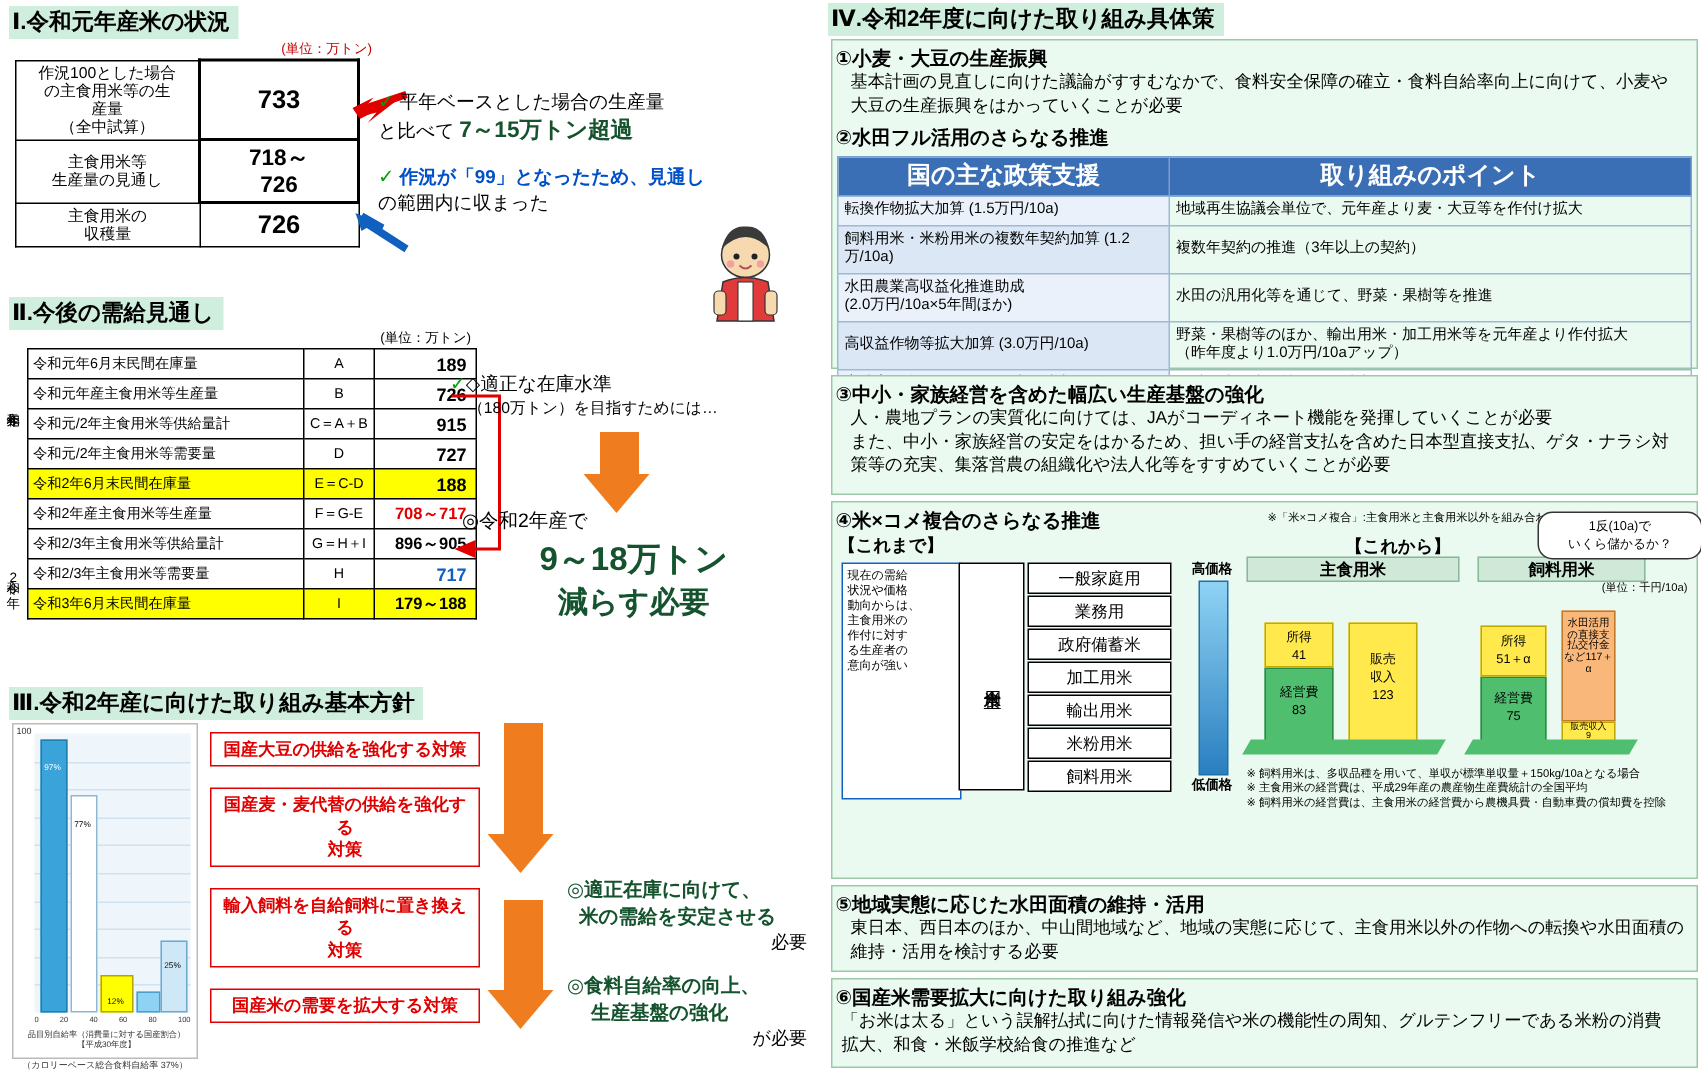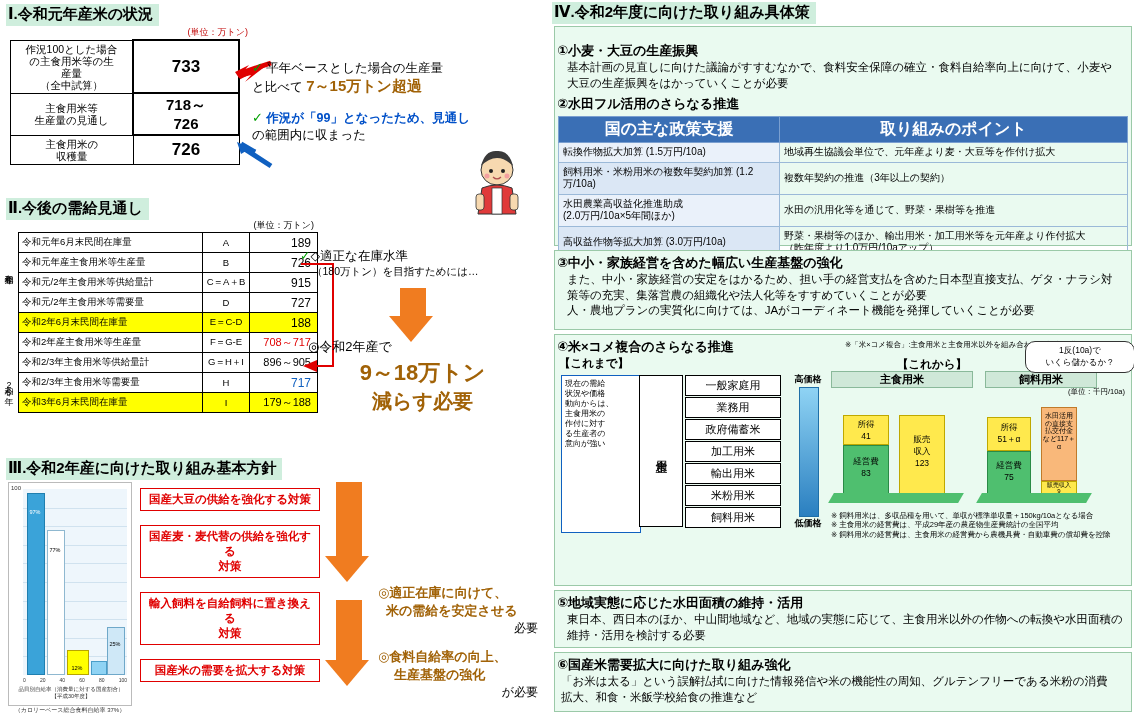--- a/index.html
+++ b/index.html
@@ -16,24 +16,24 @@
   table{border-collapse:collapse;}
   .tbl1{width:230px;font-size:11px;}
   .tbl1 td{border:1px solid #000;padding:2px 3px;text-align:center;}
   .tbl1 .lbl{width:115px;font-size:10.5px;line-height:1.15;}
   .tbl1 .val{font-size:17px;font-weight:bold;}
 
   .tbl2{width:300px;font-size:10px;}
   .tbl2 td{border:1px solid #000;padding:1px 3px;height:17px;}
   .tbl2 .lbl{text-align:left;font-size:9.5px;white-space:nowrap;}
   .tbl2 .code{text-align:center;width:40px;font-size:9.5px;}
-  .tbl2 .num{text-align:right;width:58px;font-size:12px;font-weight:normal;padding-right:6px;margin-top:33px;}
+  .tbl2 .num{text-align:right;width:58px;font-size:12px;font-weight:bold;padding-right:6px;margin-top:33px;}
   .yellow{background:#ffff00;}
   .green-txt{color:#00a000;font-weight:bold;}
-  .red-txt{color:#a16207;font-weight:bold;}
+  .red-txt{color:#14532d;font-weight:bold;}
   .blue-txt{color:#0050c8;font-weight:bold;}
 
   .callout{position:absolute;font-size:12px;}
 
   .box-red{border:2px solid #e00000;}
   .box-blue{border:2.5px solid #1060c0;}
   .rt-item{font-weight:bold;font-size:13px;margin:2px 0 0 2px;}
   .rt-body{font-size:11.5px;line-height:1.35;margin:0 0 0 12px;}
 
   .tbl3{width:570px;font-size:10px;border:1px solid #666;}
@@ -285,21 +285,21 @@
     </div>
   </div>
 
   <div class="col-right">
 
     <div style="position:absolute;left:0;top:2px;">
       <span class="sec-title">Ⅳ.令和2年度に向けた取り組み具体策</span>
     </div>
 
     <div class="panel" style="position:absolute;left:2px;top:26px;width:576px;height:218px;">
-      <div class="rt-item" style="margin-top:15px;">①小麦・大豆の生産振興</div>
+      <div class="rt-item" style="margin-top:3px;">①小麦・大豆の生産振興</div>
       <div class="rt-body" style="width:556px;">基本計画の見直しに向けた議論がすすむなかで、食料安全保障の確立・食料自給率向上に向けて、小麦や大豆の生産振興をはかっていくことが必要</div>
       <div class="rt-item" style="margin-top:4px;">②水田フル活用のさらなる推進</div>
       <table class="tbl3" style="margin:3px 0 0 3px;">
         <tbody>
             <tr>
           <th>国の主な政策支援</th>
           <th>取り組みのポイント</th>
         </tr>
         <tr>
           <td class="k">転換作物拡大加算 (1.5万円/10a)</td>
@@ -322,22 +322,22 @@
         <tr>
           <td class="k">産地交付金のシフト・県枠の拡大</td>
           <td>県域で麦・大豆等の作付拡大</td>
         </tr>
       </tbody>
         </table>
     </div>
 
     <div class="panel" style="position:absolute;left:2px;top:250px;width:576px;height:78px;">
       <div class="rt-item" style="margin-top:3px;">③中小・家族経営を含めた幅広い生産基盤の強化</div>
+      <div class="rt-body" style="width:556px;">人・農地プランの実質化に向けては、JAがコーディネート機能を発揮していくことが必要</div>
       <div class="rt-body" style="width:556px;">また、中小・家族経営の安定をはかるため、担い手の経営支払を含めた日本型直接支払、ゲタ・ナラシ対策等の充実、集落営農の組織化や法人化等をすすめていくことが必要</div>
-      <div class="rt-body" style="width:556px;">人・農地プランの実質化に向けては、JAがコーディネート機能を発揮していくことが必要</div>
     </div>
 
     <div class="panel" style="position:absolute;left:2px;top:334px;width:576px;height:250px;">
       <div style="position:relative;">
         <div class="rt-item" style="margin-top:3px;display:inline-block;">④米×コメ複合のさらなる推進</div>
         <div class="tiny" style="position:absolute;right:6px;top:5px;width:280px;text-align:left;">※「米×コメ複合」:主食用米と主食用米以外を組み合わせた複合経営</div>
       </div>
       <div style="font-size:11.5px;font-weight:bold;margin-left:4px;">【これまで】</div>
 
       <div style="position:absolute;left:342px;top:22px;font-size:11.5px;font-weight:bold;">【これから】</div>

